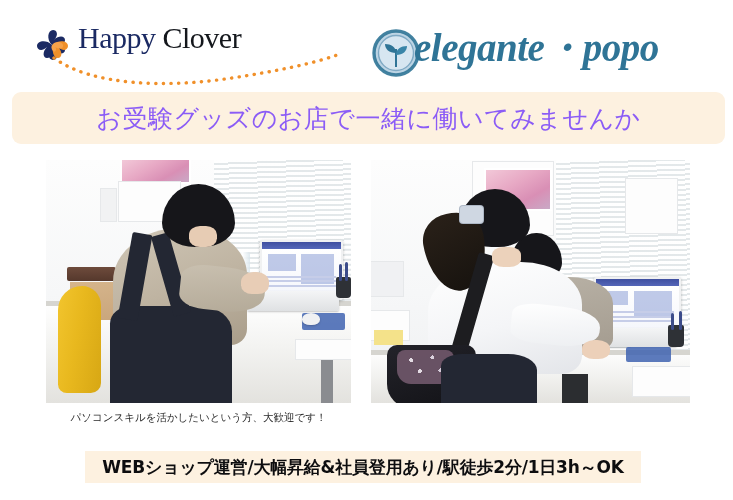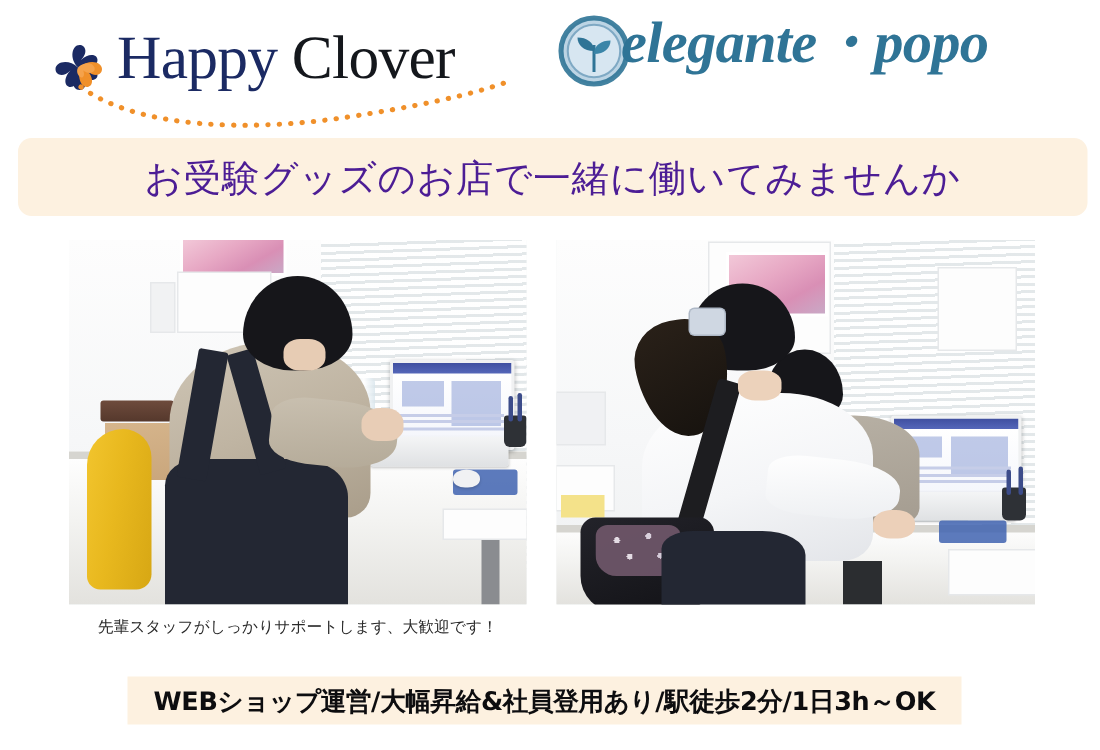--- a/index.html
+++ b/index.html
@@ -29,37 +29,37 @@
   }
   .clover {
     position: absolute;
     left: 0px; top: 12px;
     width: 46px; height: 46px;
   }
   .logo-happy-text {
     position: absolute;
     left: 48px; top: 2px;
     font-family: "Liberation Serif", "DejaVu Serif", serif;
-    font-size: 41px;
+    font-size: 30px;
     line-height: 48px;
     color: #1b2a63;
     letter-spacing: -0.5px;
     white-space: nowrap;
   }
   .logo-happy-text .c2 { color: #14171c; }
   .swoosh {
     position: absolute;
     left: 22px; top: 40px;
     width: 290px; height: 34px;
     pointer-events: none;
   }
 
   .logo-eleg {
     position: absolute;
-    left: 372px; top: 0;
+    left: 372px; top: 19px;
     width: 330px; height: 66px;
   }
   .eleg-badge {
     position: absolute;
     left: 0px; top: 10px;
     width: 48px; height: 48px;
   }
   .logo-eleg-text {
     position: absolute;
     left: 42px; top: 6px;
@@ -80,21 +80,21 @@
     width: 713px; height: 52px;
     background: #fdf1e0;
     border-radius: 9px;
     display: flex;
     align-items: center;
     justify-content: center;
   }
   .headline-text {
     font-family: "DejaVu Sans", "Liberation Sans", sans-serif;
     font-size: 25px;
-    color: #4c1d95;
+    color: #8b5cf6;
     letter-spacing: 0.5px;
     white-space: nowrap;
   }
 
   
   .photos {
     position: absolute;
     left: 0; top: 160px;
     width: 733px; height: 275px;
   }
@@ -420,21 +420,21 @@
 
       <div class="m-body" style="left:22%;top:28%;width:44%;height:48%;"></div>
       <div class="m-overall" style="left:21%;top:60%;width:40%;height:40%;border-radius:18% 26% 0 0;"></div>
       <div class="m-strap" style="left:26%;top:30%;width:6.5%;height:36%;transform:rotate(10deg);"></div>
       <div class="m-strap" style="left:38%;top:30%;width:6%;height:34%;transform:rotate(-16deg);"></div>
       <div class="m-arm" style="left:44%;top:44%;width:28%;height:18%;transform:rotate(6deg);"></div>
       <div class="m-hand" style="left:64%;top:46%;width:9%;height:9%;"></div>
       <div class="hair" style="left:38%;top:10%;width:24%;height:26%;"></div>
       <div style="position:absolute;left:47%;top:27%;width:9%;height:9%;background:#e7ccb4;border-radius:40%;"></div>
     </div>
-    <div class="caption">先輩スタッフがしっかりサポートします、大歓迎です！</div>
+    <div class="caption">パソコンスキルを活かしたいという方、大歓迎です！</div>
   </div>
 
   <div class="photo-card right">
     <div class="photo">
       <div class="wall"></div>
       <div class="blinds" style="left:58%;right:-2%;top:-2%;bottom:12%;"></div>
 
       <div class="paper-sheet" style="left:32%;top:1%;width:25%;height:30%;"></div>
       <div class="poster" style="left:36%;top:4%;width:20%;height:16%;"></div>
       <div class="paper-sheet" style="left:80%;top:8%;width:16%;height:22%;"></div>

